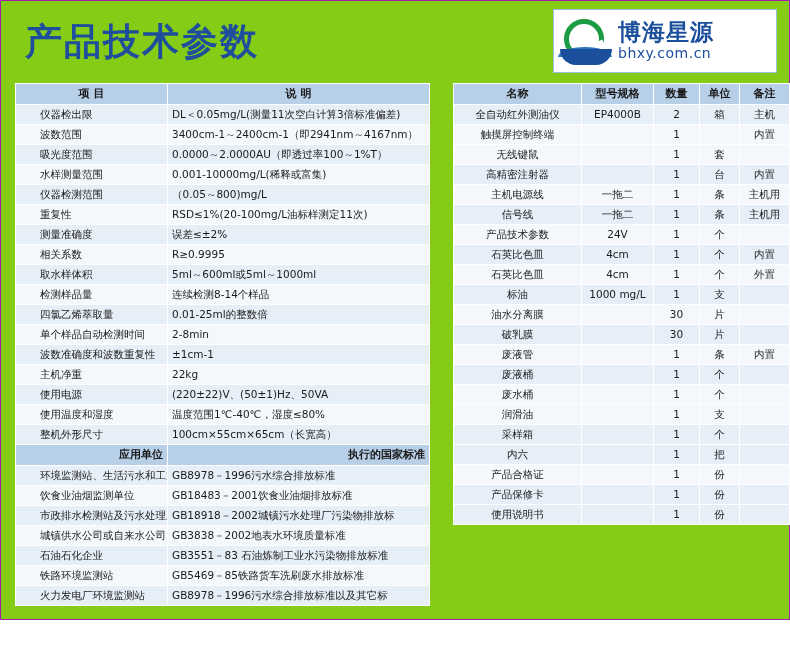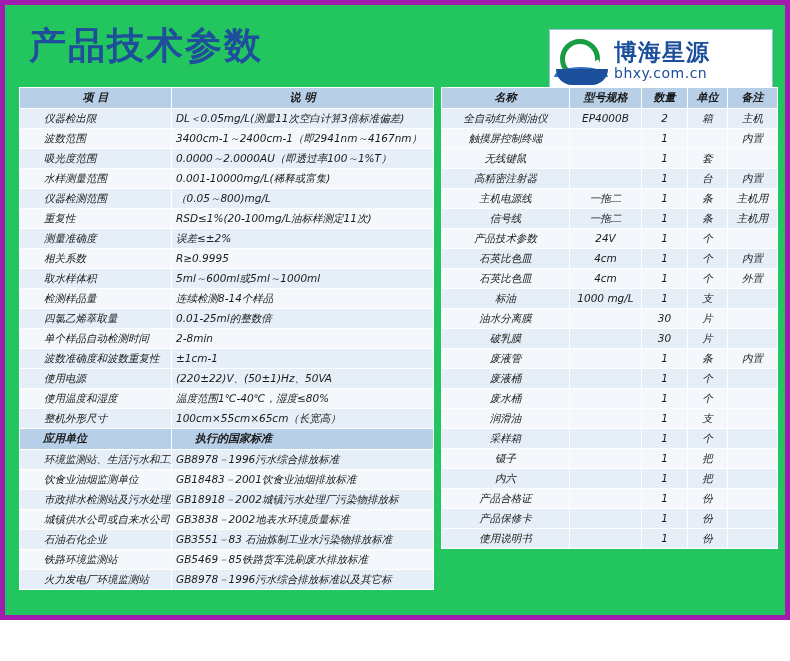--- a/index.html
+++ b/index.html
@@ -6,40 +6,40 @@
   body{
     width:790px;height:661px;
     background:#ffffff;
     font-family:"DejaVu Sans","Liberation Sans",sans-serif;
     overflow:hidden;
   }
   .page{
     position:relative;
     width:790px;height:620px;
     box-sizing:border-box;
-    border:5px solid #a21caf;
-    background:#22c55e;
+    border:1px solid #a21caf;
+    background:#84cc16;
   }
   
   .header{
     position:relative;
     height:82px;
   }
   .page-title{
     position:absolute;
     left:24px;top:16px;
     font-size:37px;
     font-weight:bold;
     color:#1f4e9c;
     letter-spacing:2px;
     font-family:"DejaVu Sans","Liberation Sans",sans-serif;
   }
   .logo-box{
     position:absolute;
-    right:12px;top:24px;
+    right:12px;top:8px;
     width:222px;height:62px;
     border:1px solid #9fbede;
     background:#ffffff;
     display:flex;align-items:center;
   }
   .logo-mark{
     width:58px;height:52px;
     margin-left:4px;
     position:relative;
     flex:0 0 auto;
@@ -79,23 +79,22 @@
     letter-spacing:1px;line-height:1.1;
   }
   .logo-en{
     font-size:14px;color:#1b4f9c;letter-spacing:.5px;line-height:1.2;
   }
   
   .body-wrap{
     position:relative;
     display:flex;
     padding:0 14px;
-    gap:8px;
+    gap:24px;
     box-sizing:border-box;
-    font-style:italic;
   }
   .col{flex:0 0 auto;}
   .col-left{width:414px;}
   .col-right{width:336px;}
   table{
     border-collapse:collapse;
     width:100%;
     table-layout:fixed;
   }
   td,th{
@@ -121,22 +120,22 @@
   .lcell1{text-align:left;padding-left:24px;}
   .lcell2{text-align:left;padding-left:4px;}
   .c{text-align:center;}
   
   .lt col.c1{width:152px;}
   .lt col.c2{width:262px;}
   
   .sect td{
     background:#b8cfe8;
     font-weight:bold;
-    text-align:left;
-    padding-left:23px;
+    text-align:right;
+    padding-left:8px;
     font-size:11px;
     height:20px;line-height:20px;margin-top:44px;
   }
   
   .rt col.c1{width:128px;}
   .rt col.c2{width:72px;}
   .rt col.c3{width:46px;}
   .rt col.c4{width:40px;}
   .rt col.c5{width:50px;}
 </style>
@@ -218,20 +217,24 @@
               <td class="lcell1">四氯乙烯萃取量</td>
               <td class="lcell2">0.01-25ml的整数倍</td>
             </tr>
             <tr class="r1">
               <td class="lcell1">单个样品自动检测时间</td>
               <td class="lcell2">2-8min</td>
             </tr>
             <tr class="r0">
               <td class="lcell1">波数准确度和波数重复性</td>
               <td class="lcell2">±1cm-1</td>
+            </tr>
+            <tr class="r1">
+              <td class="lcell1">主机净重</td>
+              <td class="lcell2">22kg</td>
             </tr>
             <tr class="r0">
               <td class="lcell1">使用电源</td>
               <td class="lcell2">(220±22)V、(50±1)Hz、50VA</td>
             </tr>
             <tr class="r1">
               <td class="lcell1">使用温度和湿度</td>
               <td class="lcell2">温度范围1℃-40℃，湿度≤80%</td>
             </tr>
             <tr class="r0">
@@ -403,27 +406,20 @@
               <td class="c">支</td>
               <td class="c"></td>
             </tr>
             <tr class="r0">
               <td class="c">采样箱</td>
               <td class="c"></td>
               <td class="c">1</td>
               <td class="c">个</td>
               <td class="c"></td>
             </tr>
-            <tr class="r1">
-              <td class="c">镊子</td>
-              <td class="c"></td>
-              <td class="c">1</td>
-              <td class="c">把</td>
-              <td class="c"></td>
-            </tr>
             <tr class="r0">
               <td class="c">内六</td>
               <td class="c"></td>
               <td class="c">1</td>
               <td class="c">把</td>
               <td class="c"></td>
             </tr>
             <tr class="r1">
               <td class="c">产品合格证</td>
               <td class="c"></td>

